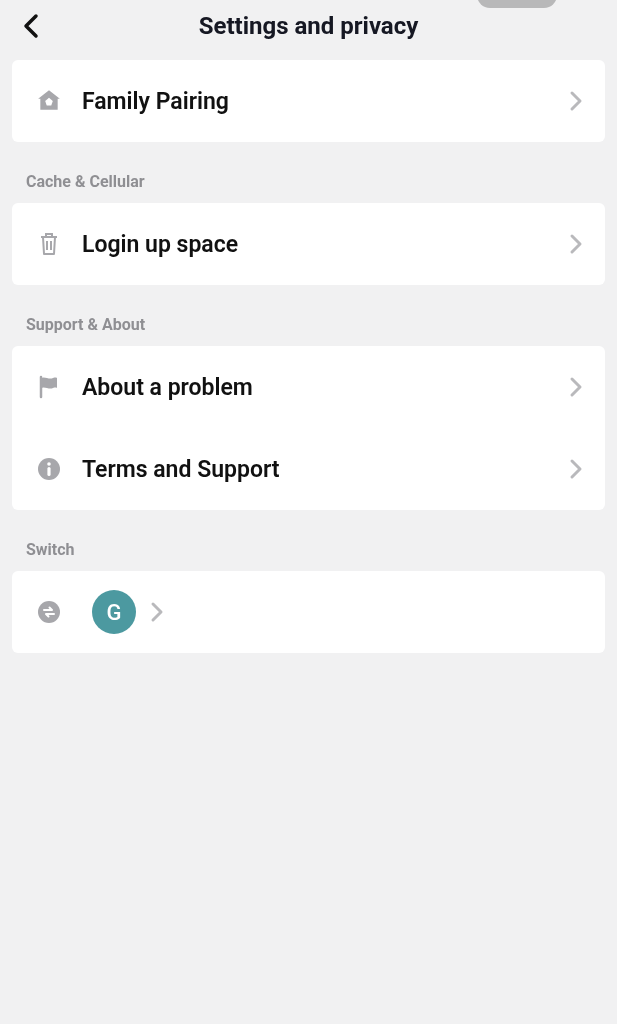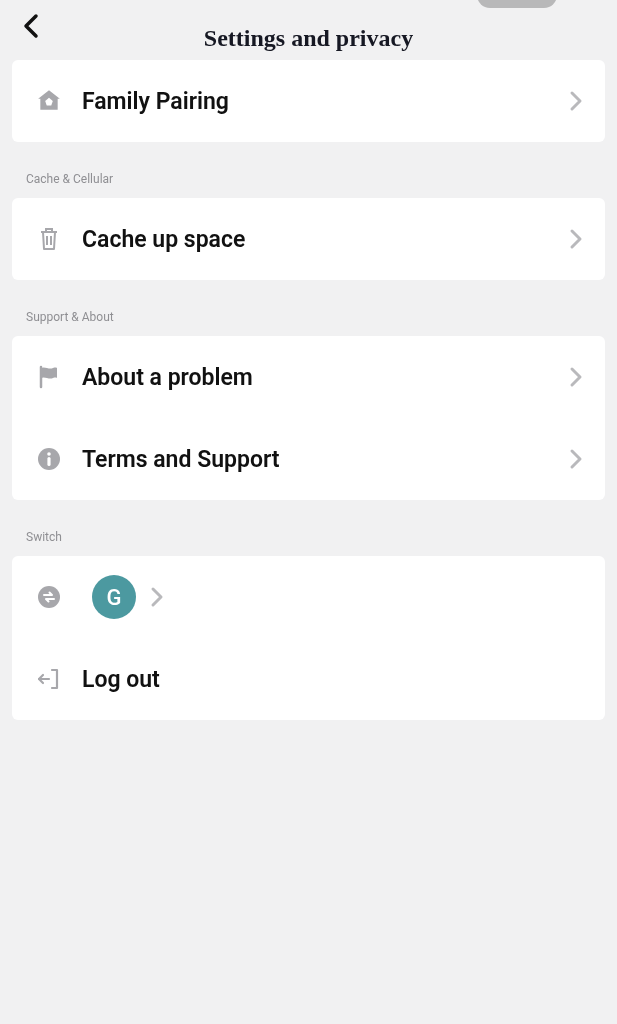--- a/index.html
+++ b/index.html
@@ -8,23 +8,22 @@
     background: #f1f1f2;
     font-family: -apple-system, BlinkMacSystemFont, "Segoe UI", Roboto, Helvetica, Arial, sans-serif;
     color: #161823;
     overflow: hidden;
   }
 
   .header {
     position: relative;
     height: 52px;
     display: flex;
-    align-items: flex-end;
-    justify-content: center;
-    font-family: Liberation Serif, serif;
+    align-items: center;
+    justify-content: center;
   }
   .back-btn {
     position: absolute;
     left: 14px;
     top: 50%;
     transform: translateY(-50%);
     width: 36px;
     height: 36px;
     display: flex;
     align-items: center;
@@ -41,22 +40,22 @@
     top: -18px;
     width: 80px;
     height: 26px;
     border-radius: 14px;
     background: #b8b8b9;
   }
 
   .section-label {
     padding: 30px 26px 12px 26px;
     color: #8f8f93;
-    font-size: 12px;
-    font-weight: 400;
+    font-size: 16px;
+    font-weight: 700;
   }
 
   .card {
     background: #ffffff;
     margin: 0 12px;
     border-radius: 6px;
     overflow: hidden;
   }
   .first-card { margin-top: 8px; }
 
@@ -146,21 +145,21 @@
 <div class="card">
   <div class="row">
     <span class="icon-slot">
       <svg width="24" height="26" viewBox="0 0 24 26" fill="none" stroke="#a7a7ab" stroke-width="2">
         <path d="M4 6 H20"></path>
         <path d="M9 6 V3 H15 V6"></path>
         <path d="M6 6 L7 23 H17 L18 6" stroke-linejoin="round"></path>
         <path d="M10 10 V19 M14 10 V19"></path>
       </svg>
     </span>
-    <span class="row-label">Cache up space</span>
+    <span class="row-label">Login up space</span>
     <span class="chevron-slot">
       <svg width="14" height="22" viewBox="0 0 14 22" fill="none">
         <path d="M3 3 L11 11 L3 19" stroke="#b9b9bc" stroke-width="3" stroke-linecap="round" stroke-linejoin="round"></path>
       </svg>
     </span>
   </div>
 </div>
 
 <div class="section-label">Support &amp; About</div>
 <div class="card">
@@ -205,23 +204,13 @@
         <path d="M18 15 H10 L12.5 17.5" stroke="#ffffff" stroke-width="2" fill="none" stroke-linecap="round" stroke-linejoin="round"></path>
       </svg>
     </span>
     <span class="avatar">G</span>
     <span class="chevron-slot">
       <svg width="14" height="22" viewBox="0 0 14 22" fill="none">
         <path d="M3 3 L11 11 L3 19" stroke="#b9b9bc" stroke-width="3" stroke-linecap="round" stroke-linejoin="round"></path>
       </svg>
     </span>
   </div>
-  <div class="row">
-    <span class="icon-slot">
-      <svg width="26" height="26" viewBox="0 0 26 26" fill="none" stroke="#a7a7ab" stroke-width="2.2">
-        <path d="M16 4 H21 V22 H16" stroke-linecap="round" stroke-linejoin="round"></path>
-        <path d="M13 13 H3" stroke-linecap="round"></path>
-        <path d="M7 9 L3 13 L7 17" stroke-linecap="round" stroke-linejoin="round"></path>
-      </svg>
-    </span>
-    <span class="row-label">Log out</span>
-  </div>
 </div>
 
 </body></html>

